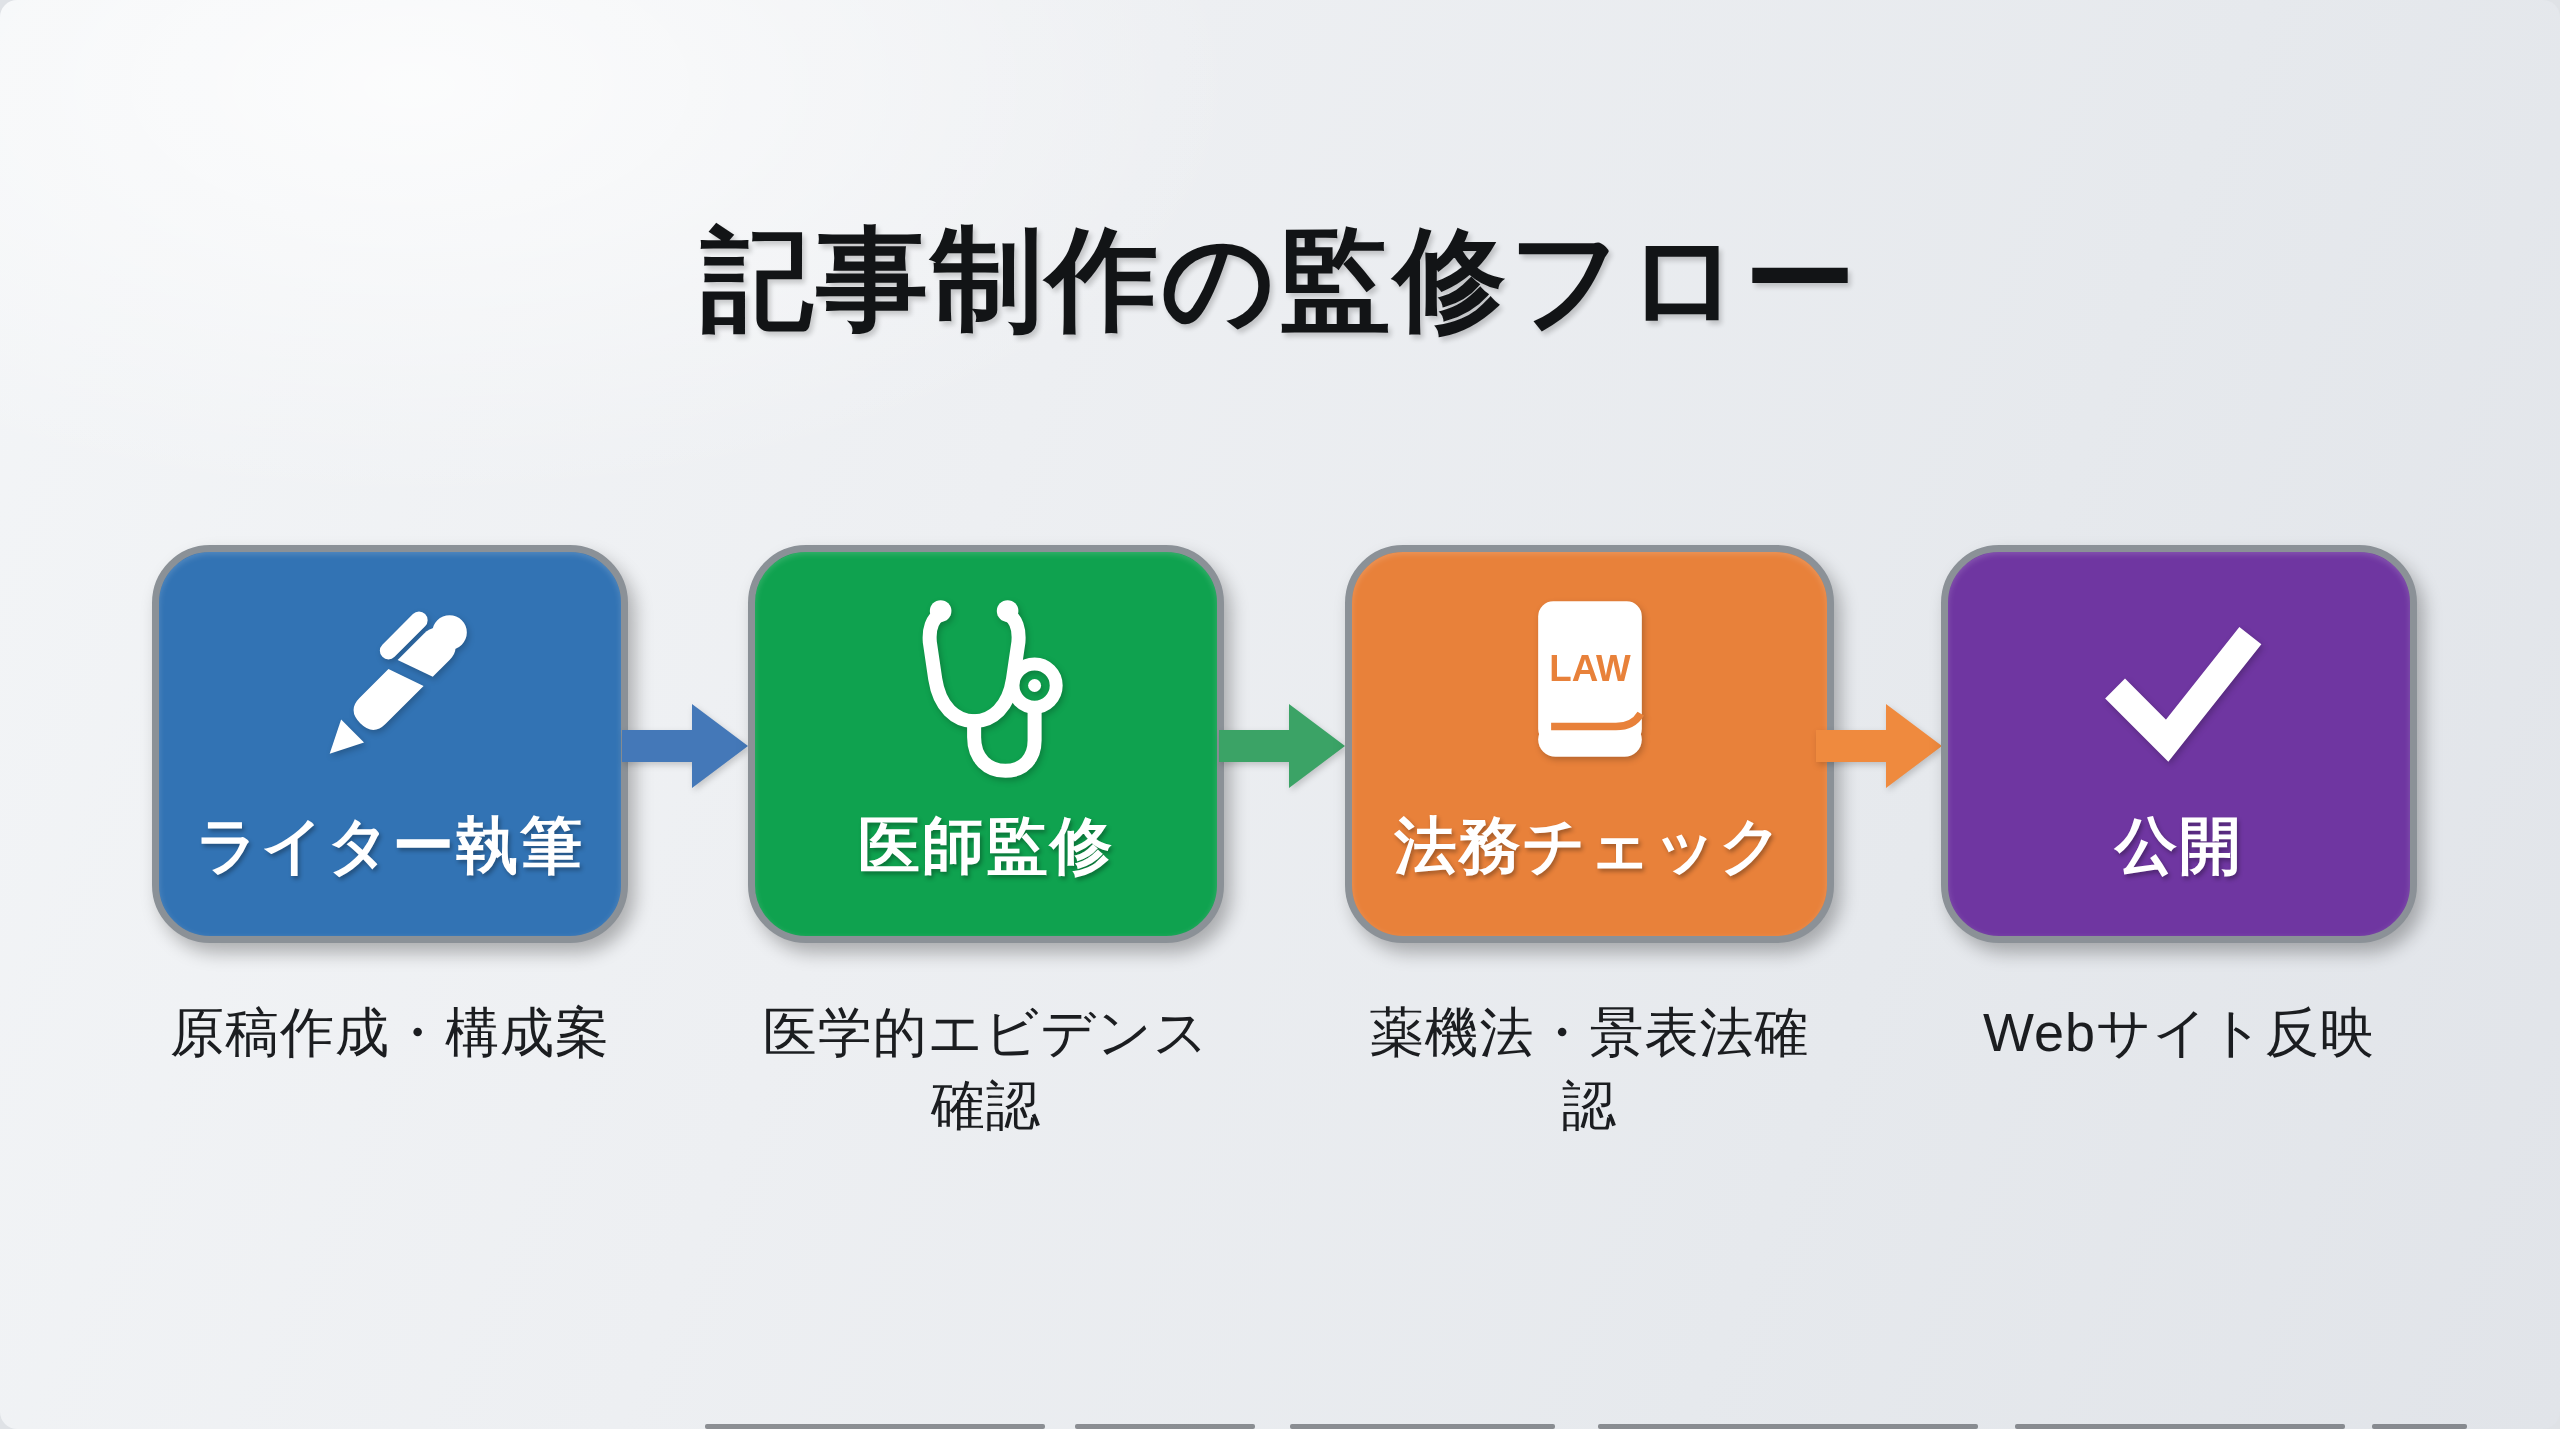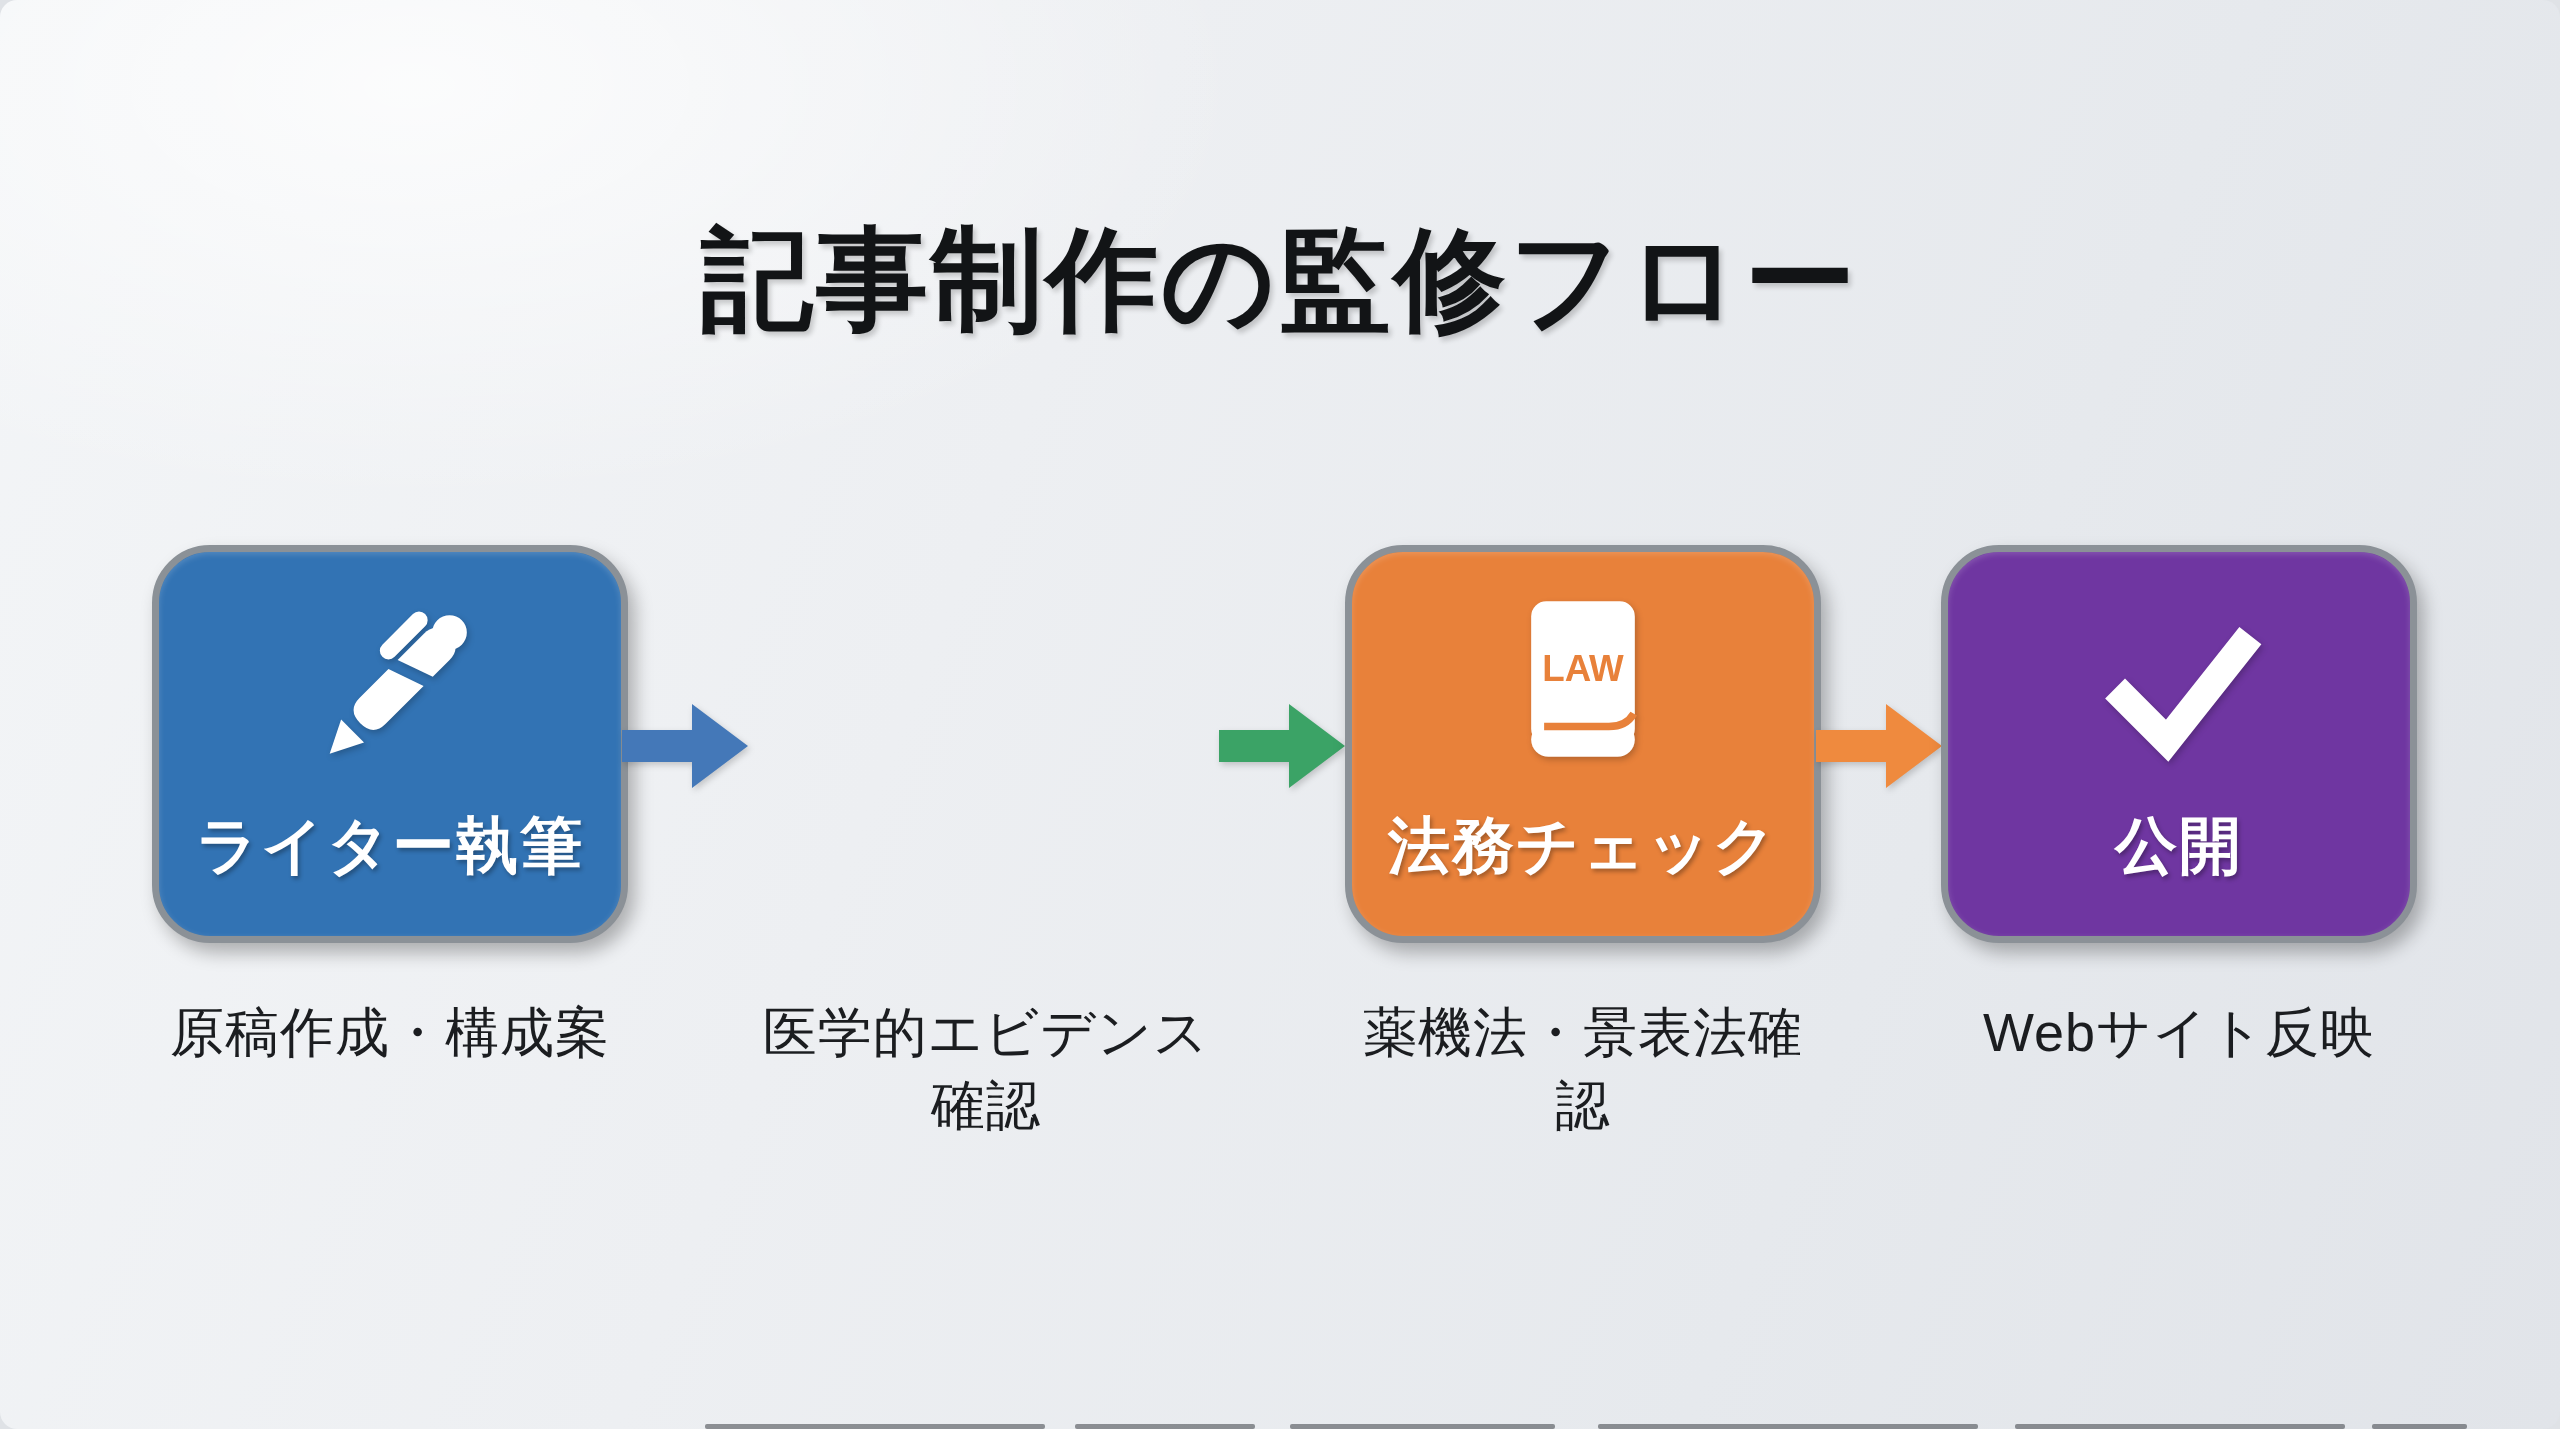--- a/index.html
+++ b/index.html
@@ -42,21 +42,21 @@
     text-shadow:2px 3px 4px rgba(0,0,0,0.3);
   }
   .caption{
     position:absolute;top:452px;left:0;width:100%;
     text-align:center;
     font-size:54px;font-weight:400;color:#1b1d20;
     letter-spacing:1px;
   }
   .arrow{position:absolute;top:697px;width:126px;height:98px;filter:drop-shadow(2px 3px 3px rgba(0,0,0,0.18));}
   
-  .pos-0{left:152px;}  .pos-1{left:748px;}  .pos-2{left:1345px;}  .pos-3{left:1941px;}
+  .pos-0{left:152px;}  .pos-1{left:748px;}  .pos-2{left:1345px;padding-left:13px;}  .pos-3{left:1941px;}
   .arr-0{left:622px;}  .arr-1{left:1219px;} .arr-2{left:1816px;}
   
   .edge-dash{position:absolute;top:1424px;height:5px;background:#2b2f36;opacity:0.5;border-radius:2px;}
 </style>
 </head>
 <body>
 
 <div class="page">
 
   <h1 class="title">記事制作の監修フロー</h1>
@@ -75,20 +75,33 @@
       <div class="step-label">ライター執筆</div>
     </div>
     <div class="caption">原稿作成・構成案</div>
   </div>
 
   <svg class="arrow arr-0" viewBox="0 0 126 98">
     <polygon points="0,33 70,33 70,7 126,49 70,91 70,65 0,65" style="fill: rgb(68, 120, 184);"></polygon>
   </svg>
 
   <div class="step pos-1">
+    <div class="box" style="background: rgb(15, 162, 79);">
+      <svg class="icon" viewBox="0 0 100 100">
+        <g stroke="#ffffff" stroke-width="6.5" fill="none" stroke-linecap="round">
+          <path d="M29 14 C25 16 23.5 21 24 27 L26.5 44 C28.5 57 36 63.5 44.5 63.5 C53 63.5 60.5 57 62.5 44 L65 27 C65.5 21 64 16 60 14"></path>
+          <path d="M44.5 63.5 L44.5 71 C44.5 81 51 86.5 59 86.5 C67.5 86.5 72.5 80.5 72.5 72.5 L72.5 58"></path>
+        </g>
+        <circle cx="29" cy="12.5" r="5" fill="#ffffff"></circle>
+        <circle cx="60" cy="12.5" r="5" fill="#ffffff"></circle>
+        <circle cx="72.5" cy="47" r="10" fill="none" stroke="#ffffff" stroke-width="6"></circle>
+        <circle cx="72.5" cy="47" r="3" fill="#ffffff"></circle>
+      </svg>
+      <div class="step-label">医師監修</div>
+    </div>
     <div class="caption">医学的エビデンス確認</div>
   </div>
 
   <svg class="arrow arr-1" viewBox="0 0 126 98">
     <polygon points="0,33 70,33 70,7 126,49 70,91 70,65 0,65" style="fill: rgb(59, 163, 102);"></polygon>
   </svg>
 
   <div class="step pos-2">
     <div class="box" style="background: rgb(232, 129, 58);">
       <svg class="icon" viewBox="0 0 100 100">

